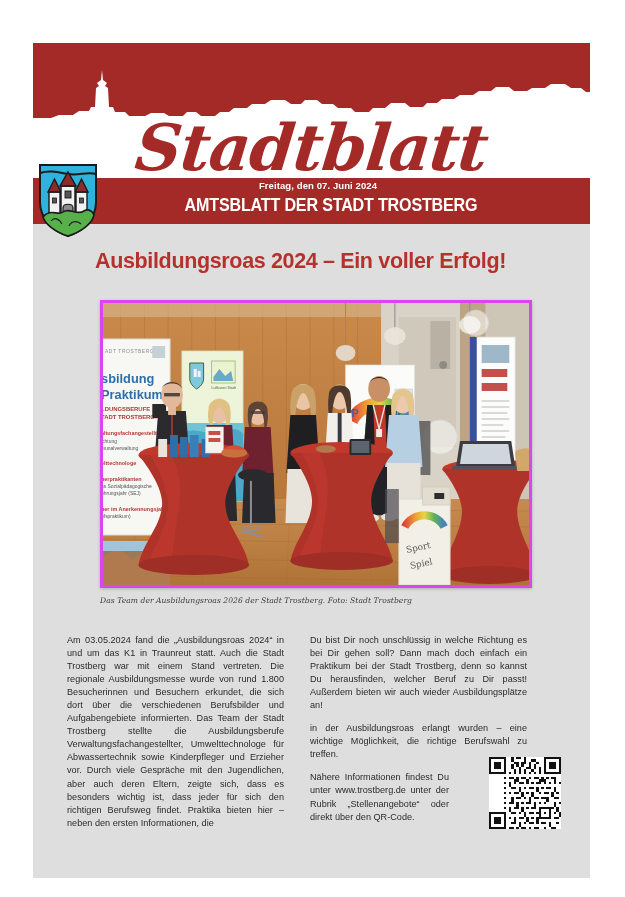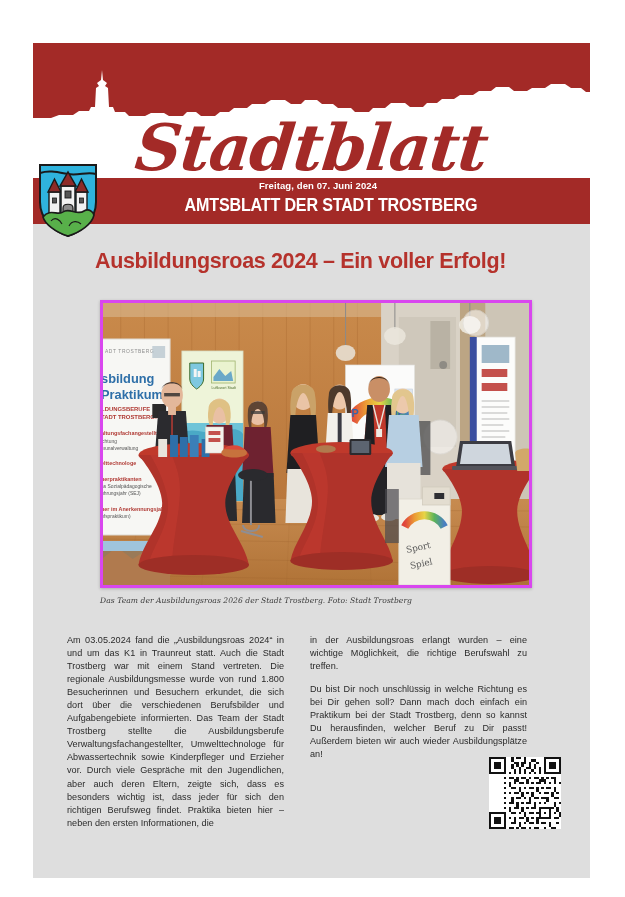--- a/index.html
+++ b/index.html
@@ -469,24 +469,25 @@
       </div>
     </div>
 
     <div class="caption">Das Team der Ausbildungsroas 2026 der Stadt Trostberg. Foto: Stadt Trostberg</div>
 
     <div class="col col-left">
       <p>Am 03.05.2024 fand die „Ausbildungsroas 2024“ in und um das K1 in Traunreut statt. Auch die Stadt Trostberg war mit einem Stand vertreten. Die regionale Ausbildungsmesse wurde von rund 1.800 Besucherinnen und Besuchern erkundet, die sich dort über die verschiedenen Berufsbilder und Aufgabengebiete informierten. Das Team der Stadt Trostberg stellte die Ausbildungsberufe Verwaltungsfachangestellter, Umwelttechnologe für Abwassertechnik sowie Kinderpfleger und Erzieher vor. Durch viele Gespräche mit den Jugendlichen, aber auch deren Eltern, zeigte sich, dass es besonders wichtig ist, dass jeder für sich den richtigen Berufsweg findet. Praktika bieten hier – neben den ersten Informationen, die</p>
     </div>
 
     <div class="col col-right">
+      <p>Du bist Dir noch unschlüssig in welche Richtung es bei Dir gehen soll?  Dann mach doch einfach ein Praktikum bei der Stadt Trostberg, denn so kannst Du herausfinden, welcher Beruf zu Dir passt! Außerdem bieten wir auch wieder Ausbildungsplätze an!</p>
       <p>in der Ausbildungsroas erlangt wurden – eine wichtige Möglichkeit, die richtige Berufswahl zu treffen.</p>
-      <p>Du bist Dir noch unschlüssig in welche Richtung es bei Dir gehen soll?  Dann mach doch einfach ein Praktikum bei der Stadt Trostberg, denn so kannst Du herausfinden, welcher Beruf zu Dir passt! Außerdem bieten wir auch wieder Ausbildungsplätze an!</p>
       <p>
         <span class="qr-flow"></span>
+        <span>Nähere Informationen findest Du unter www.trostberg.de unter der Rubrik „Stellenangebote“ oder direkt über den QR-Code.</span>
       </p>
     </div>
 
     <div class="qr-wrap">
       <svg viewBox="0 0 29 29" shape-rendering="crispEdges">
         <rect width="29" height="29" fill="#ffffff"></rect>
         <g fill="#111111">
 
           <rect x="0" y="0" width="7" height="1"></rect>
             <rect x="0" y="6" width="7" height="1"></rect>

